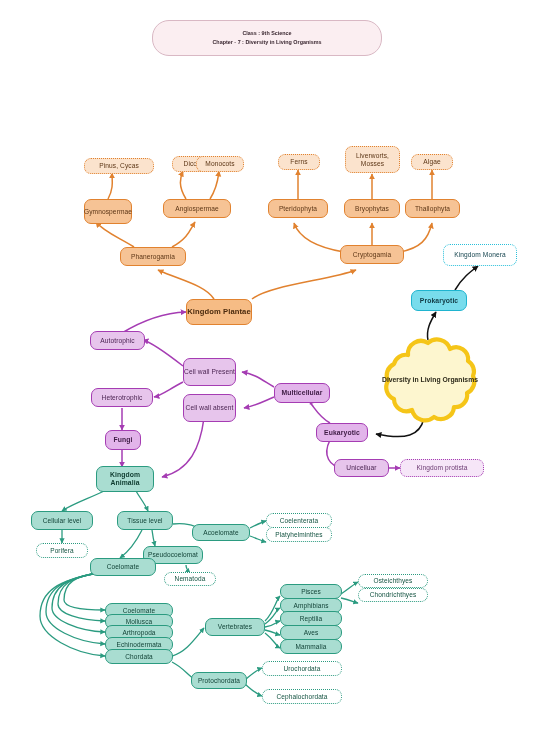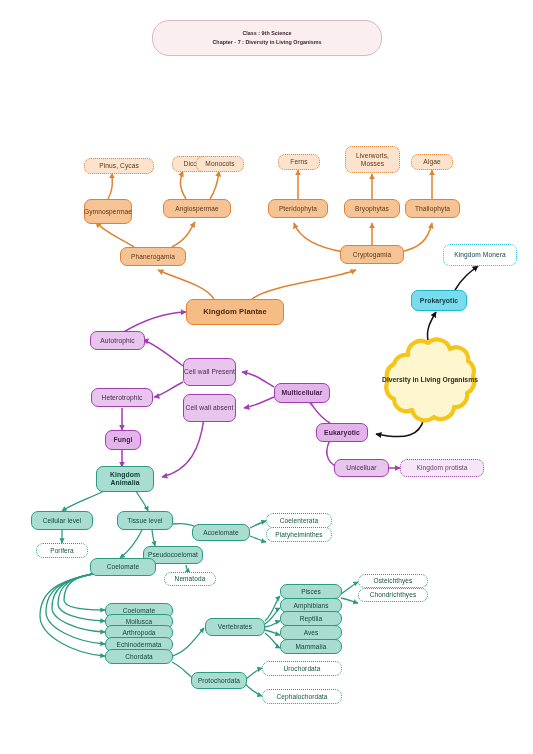--- a/index.html
+++ b/index.html
@@ -216,21 +216,21 @@
     <span>Thallophyta</span>
   </div>
 
   <div class="node or-solid" style="left:120px;top:247px;width:66px;height:19px;">
     <span>Phanerogamia</span>
   </div>
   <div class="node or-solid" style="left:340px;top:245px;width:64px;height:19px;">
     <span>Cryptogamia</span>
   </div>
 
-  <div class="node or-big" style="left:186px;top:299px;width:98px;height:26px;">
+  <div class="node or-big" style="left:186px;top:299px;width:66px;height:26px;">
     <span>Kingdom Plantae</span>
   </div>
 
   <div class="node cy-dash" style="left:443px;top:244px;width:74px;height:22px;">
     <span>Kingdom Monera</span>
   </div>
   <div class="node cy-solid" style="left:411px;top:290px;width:56px;height:21px;">
     <span>Prokaryotic</span>
   </div>
 

